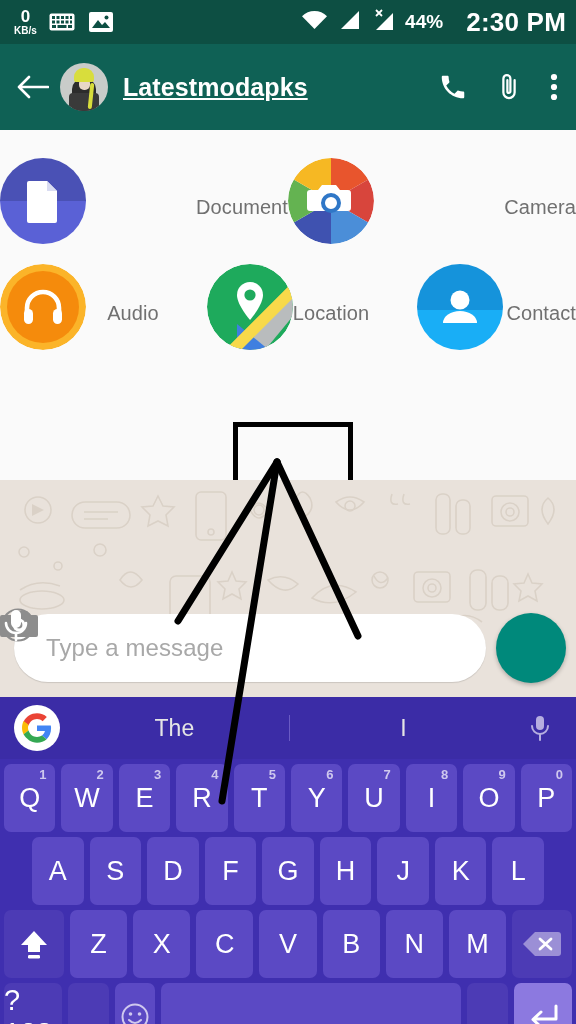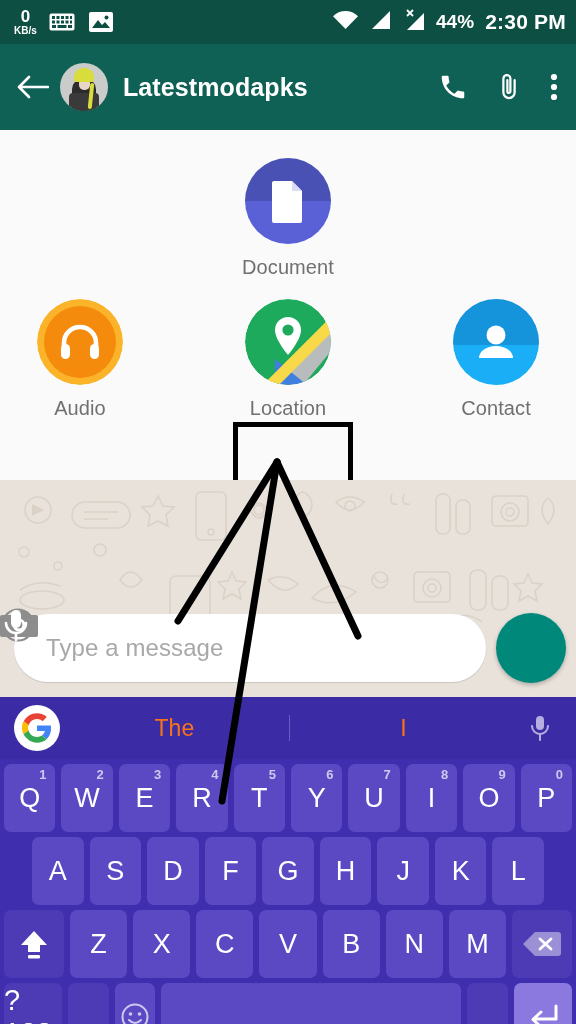--- a/index.html
+++ b/index.html
@@ -20,21 +20,21 @@
     color:#fff;
     position:relative;
   }
   .net-speed { display:flex; flex-direction:column; align-items:center; line-height:1; margin-right:12px; }
   .net-speed .num { font-size:17px; font-weight:700; letter-spacing:-.3px; }
   .net-speed .unit { font-size:10px; font-weight:700; margin-top:1px; }
   .sb-icon { margin-right:14px; display:flex; align-items:center; }
   .sb-spacer { flex:1; }
   .sb-right { display:flex; align-items:center; gap:9px; }
   .sb-batt { font-size:19px; font-weight:600; letter-spacing:.1px; }
-  .sb-time { font-size:21px; font-weight:600; letter-spacing:.2px; margin-left:2px;}
+  .sb-time { font-size:26px; font-weight:600; letter-spacing:.2px; margin-left:14px;}
 
   
   .appbar {
     height:86px; width:100%;
     background:#0f6155;
     display:flex; align-items:center;
     padding:0 14px 0 16px;
     color:#fff;
   }
   .back-arrow { width:34px; height:34px; display:flex; align-items:center; justify-content:center; flex:0 0 auto; }
@@ -42,34 +42,34 @@
     width:48px; height:48px; border-radius:50%;
     margin-left:10px; flex:0 0 auto;
     overflow:hidden; position:relative;
     background:#c9ccc9;
   }
   .avatar .hair  { position:absolute; left:12px; top:16px; width:24px; height:32px; background:#2c2c2c; border-radius:10px 10px 4px 4px;}
   .avatar .hat   { position:absolute; left:14px; top:5px;  width:20px; height:14px; background:#d8dd3c; border-radius:9px 9px 2px 2px;}
   .avatar .face  { position:absolute; left:19px; top:15px; width:11px; height:12px; background:#e8d7c7; border-radius:5px;}
   .avatar .body  { position:absolute; left:9px;  top:30px; width:30px; height:20px; background:#3a3a3a; border-radius:4px;}
   .avatar .strip { position:absolute; left:29px; top:20px; width:4px;  height:26px; background:#d8dd3c; border-radius:2px; transform:rotate(6deg);}
-  .chat-title { font-size:25px; font-weight:600; margin-left:15px; flex:1; letter-spacing:.1px; white-space:nowrap; }
+  .chat-title { font-size:25px; font-weight:600; margin-left:15px; flex:1; letter-spacing:.1px; white-space:nowrap;text-decoration:underline; }
   .appbar-actions { display:flex; align-items:center; gap:26px; padding-right:4px; }
   .appbar-actions .act { display:flex; align-items:center; justify-content:center; }
 
   
   .attach-sheet {
     background:#fafafa;
     padding:22px 0 14px 0;
     height:350px;
     position:relative;
   }
   .attach-row { display:flex; }
   .attach-cell {
-    flex:1; display:flex; flex-direction:column; align-items:center; justify-content:space-between;
+    flex:1; display:flex; flex-direction:row; align-items:center; justify-content:space-between;
     padding-top:6px; position:relative;
   }
   .attach-row + .attach-row { margin-top:10px;gap:48px; }
   .circ { width:86px; height:86px; border-radius:50%; position:relative; overflow:hidden; }
   .attach-label { margin-top:12px; font-size:20px; color:#707070; letter-spacing:.1px; }
 
   
   .ic-doc-top { position:absolute; inset:0 0 50% 0; background:#4a51b5; }
   .ic-doc-bot { position:absolute; inset:50% 0 0 0; background:#5a61d6; }
   
@@ -124,21 +124,21 @@
   .suggest-strip {
     height:62px; display:flex; align-items:center;
     background:#3b2ca6; padding:0 14px;
   }
   .g-logo {
     width:46px; height:46px; border-radius:50%; background:#fff;
     display:flex; align-items:center; justify-content:center; flex:0 0 auto;
     font-size:0;
   }
   .sugg {
-    flex:1; text-align:center; color:#f97316; font-size:23px; letter-spacing:.2px;
+    flex:1; text-align:center; color:#e5e5e5; font-size:23px; letter-spacing:.2px;
     position:relative;
   }
   .sugg + .sugg::before {
     content:""; position:absolute; left:0; top:50%; transform:translateY(-50%);
     width:1px; height:26px; background:#6a5bc4;
   }
   .sugg-mic { width:44px; display:flex; align-items:center; justify-content:center; flex:0 0 auto; }
 
   .krow { display:flex; justify-content:center; gap:6px; padding:0 4px; margin-top:5px; }
   .krow.r4 { margin-top:5px; }
@@ -267,20 +267,39 @@
         <div class="glyph">
           <svg width="36" height="44" viewBox="0 0 36 44">
               <path d="M4 2 h18 l10 10 v30 a2 2 0 0 1 -2 2 H4 a2 2 0 0 1 -2 -2 V4 a2 2 0 0 1 2 -2z" fill="#fff"></path>
               <path d="M22 2 l10 10 h-10z" fill="#d9dcf2"></path>
             </svg>
         </div>
       </div>
       <div class="attach-label">Document</div>
     </div>
 
+    <div class="attach-cell">
+      <div class="circ">
+        <svg width="86" height="86" viewBox="0 0 86 86">
+          <g transform="translate(43,43)">
+            <path d="M0 0 L0 -43 A43 43 0 0 1 37.2 -21.5 Z" fill="#e8552d"></path>
+            <path d="M0 0 L37.2 -21.5 A43 43 0 0 1 37.2 21.5 Z" fill="#d8453c"></path>
+            <path d="M0 0 L37.2 21.5 A43 43 0 0 1 0 43 Z" fill="#4b8ed8"></path>
+            <path d="M0 0 L0 43 A43 43 0 0 1 -37.2 21.5 Z" fill="#3f52b0"></path>
+            <path d="M0 0 L-37.2 21.5 A43 43 0 0 1 -37.2 -21.5 Z" fill="#64b351"></path>
+            <path d="M0 0 L-37.2 -21.5 A43 43 0 0 1 0 -43 Z" fill="#f6b823"></path>
+          </g>
+          <g transform="translate(43,42)">
+            <path d="M-19 -8 h8 l4 -5 h14 l4 5 h8 a3 3 0 0 1 3 3 v15 a3 3 0 0 1 -3 3 h-38 a3 3 0 0 1 -3 -3 v-15 a3 3 0 0 1 3 -3z" fill="#fff" transform="translate(-2,-2)"></path>
+            <circle cx="0" cy="3" r="8" fill="none" stroke="#2f77c7" stroke-width="4"></circle>
+          </g>
+        </svg>
+      </div>
+      <div class="attach-label">Camera</div>
+    </div>
 
   </div>
 
   <div class="attach-row r-second" style="margin-top:14px;">
 
     <div class="attach-cell">
       <div class="circ">
         <div class="ic-aud-outer"></div>
           <div class="ic-aud-inner"></div>
         <div class="glyph">

